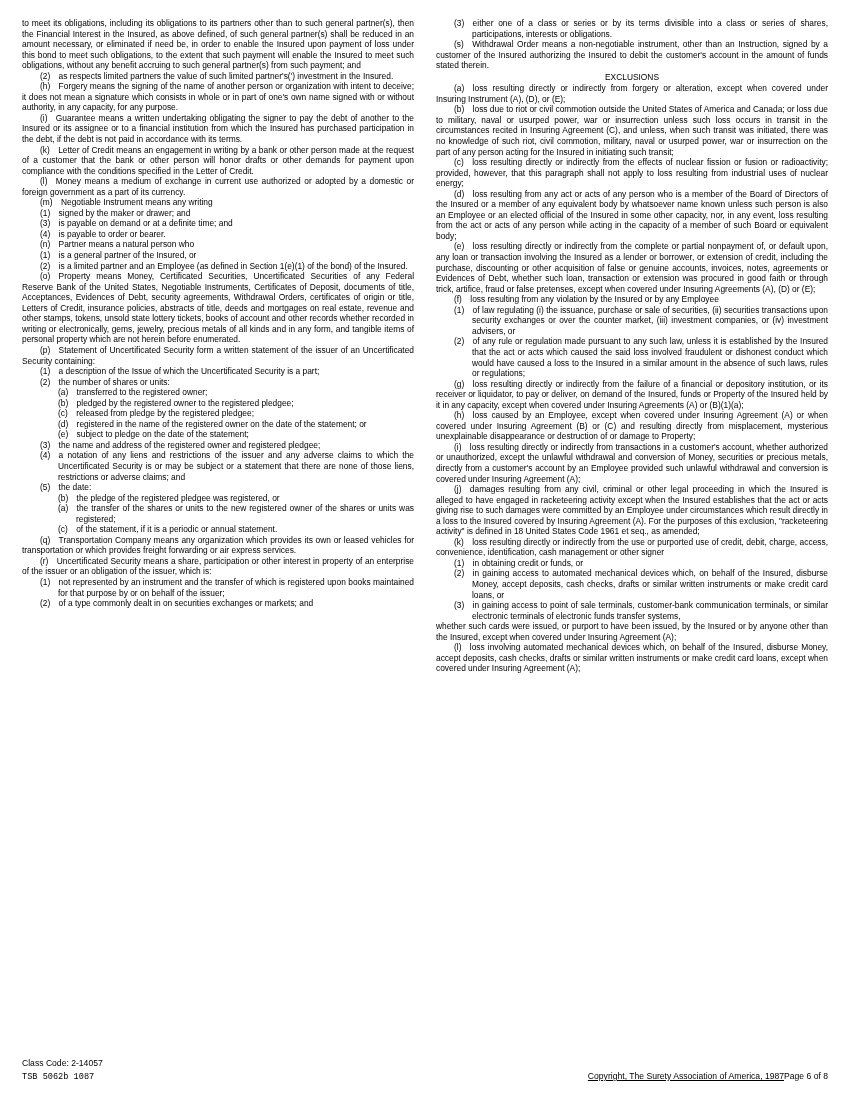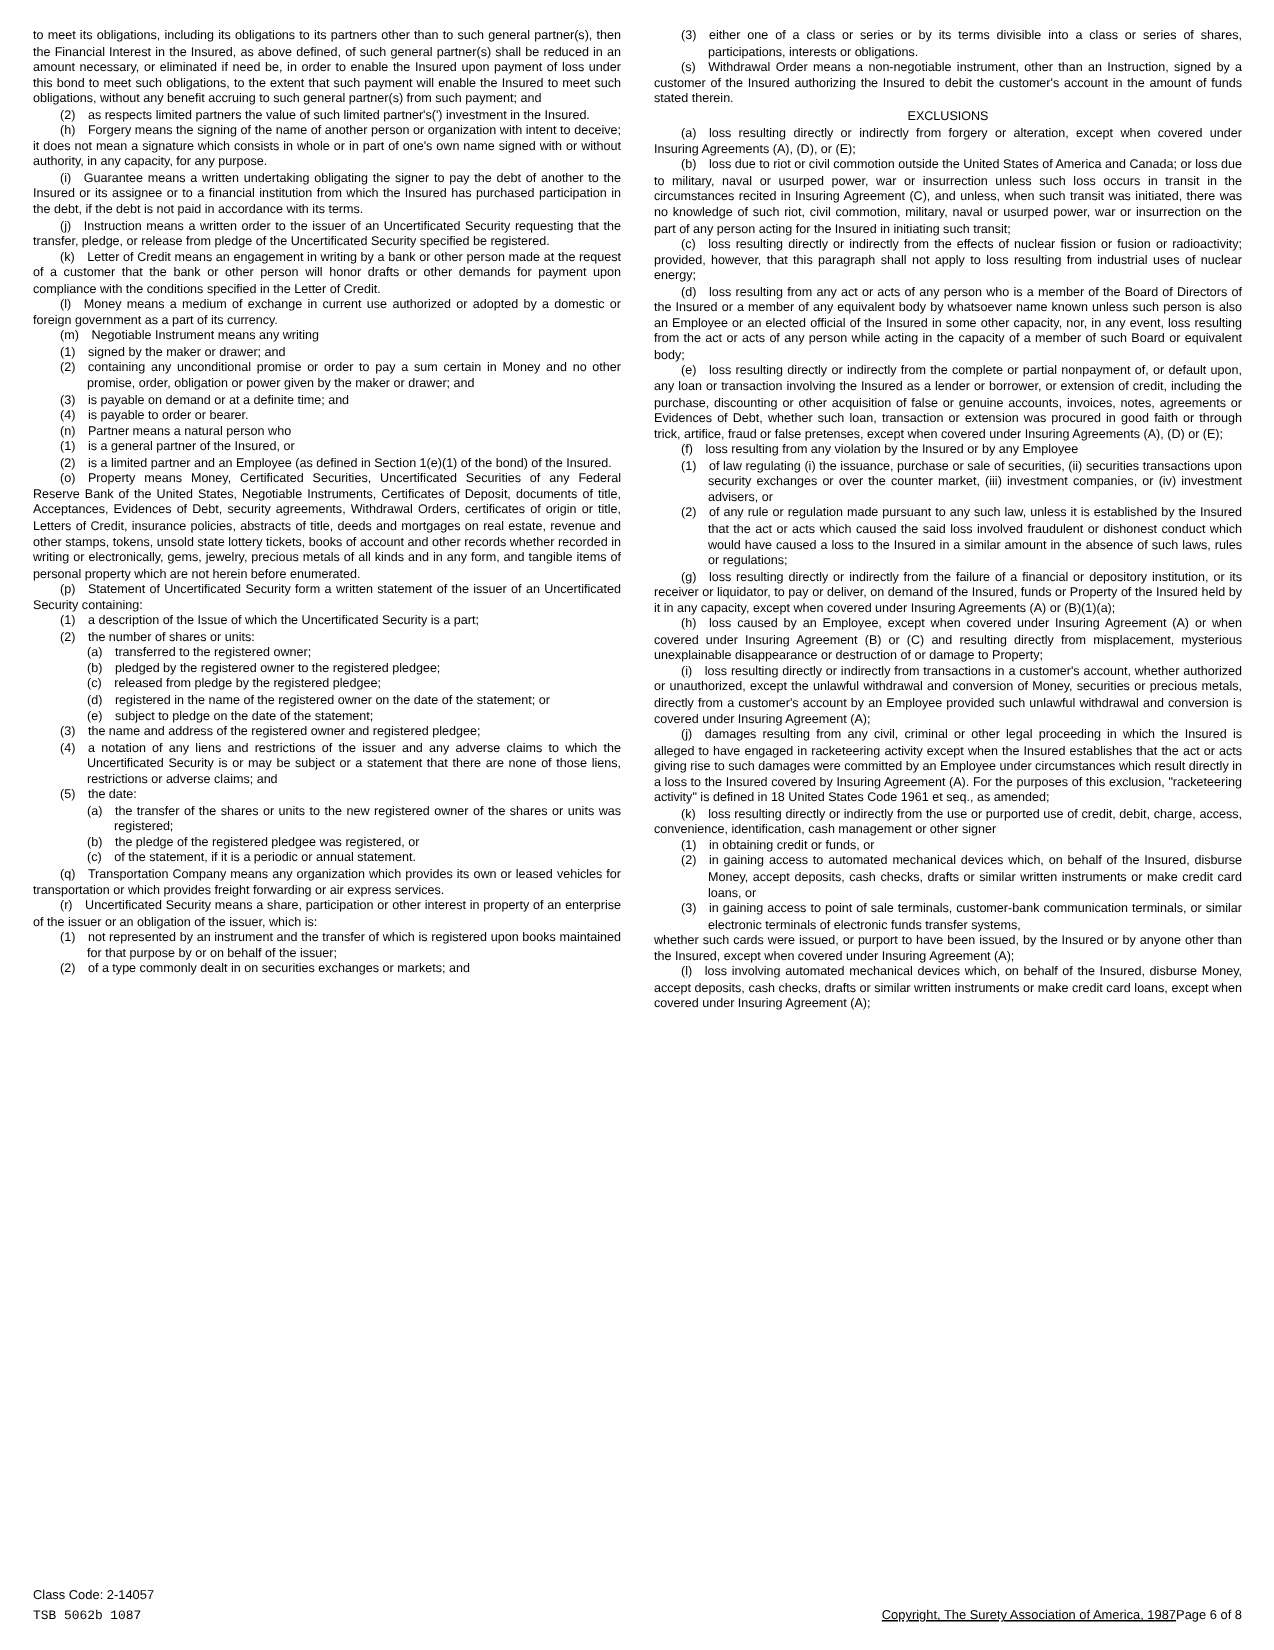--- a/index.html
+++ b/index.html
@@ -78,56 +78,54 @@
 <body>
 
 <div class="page">
 
   <div class="columns">
     <div class="col" id="left-col">
         <p class="lvl-a-cont">to meet its obligations, including its obligations to its partners other than to such general partner(s), then the Financial Interest in the Insured, as above defined, of such general partner(s) shall be reduced in an amount necessary, or eliminated if need be, in order to enable the Insured upon payment of loss under this bond to meet such obligations, to the extent that such payment will enable the Insured to meet such obligations, without any benefit accruing to such general partner(s) from such payment; and</p>
         <p class="lvl-1">(2) as respects limited partners the value of such limited partner's(') investment in the Insured.</p>
         <p class="lvl-a">(h) Forgery means the signing of the name of another person or organization with intent to deceive; it does not mean a signature which consists in whole or in part of one's own name signed with or without authority, in any capacity, for any purpose.</p>
         <p class="lvl-a">(i) Guarantee means a written undertaking obligating the signer to pay the debt of another to the Insured or its assignee or to a financial institution from which the Insured has purchased participation in the debt, if the debt is not paid in accordance with its terms.</p>
-        <p class="lvl-a">(j) Instruction means a written order to the issuer of an Uncertificated Security requesting that the transfer, pledge, or release from pledge of the Uncertificated Security specified be registered.</p>
         <p class="lvl-a">(k) Letter of Credit means an engagement in writing by a bank or other person made at the request of a customer that the bank or other person will honor drafts or other demands for payment upon compliance with the conditions specified in the Letter of Credit.</p>
         <p class="lvl-a">(l) Money means a medium of exchange in current use authorized or adopted by a domestic or foreign government as a part of its currency.</p>
         <p class="lvl-a">(m) Negotiable Instrument means any writing</p>
         <p class="lvl-1">(1) signed by the maker or drawer; and</p>
-        <p class="lvl-1">(2) containing any unconditional promise or order to pay a sum certain in Money and no other promise, order, obligation or power given by the maker or drawer; and</p>
         <p class="lvl-1">(3) is payable on demand or at a definite time; and</p>
         <p class="lvl-1">(4) is payable to order or bearer.</p>
         <p class="lvl-a">(n) Partner means a natural person who</p>
         <p class="lvl-1">(1) is a general partner of the Insured, or</p>
         <p class="lvl-1">(2) is a limited partner and an Employee (as defined in Section 1(e)(1) of the bond) of the Insured.</p>
         <p class="lvl-a">(o) Property means Money, Certificated Securities, Uncertificated Securities of any Federal Reserve Bank of the United States, Negotiable Instruments, Certificates of Deposit, documents of title, Acceptances, Evidences of Debt, security agreements, Withdrawal Orders, certificates of origin or title, Letters of Credit, insurance policies, abstracts of title, deeds and mortgages on real estate, revenue and other stamps, tokens, unsold state lottery tickets, books of account and other records whether recorded in writing or electronically, gems, jewelry, precious metals of all kinds and in any form, and tangible items of personal property which are not herein before enumerated.</p>
         <p class="lvl-a">(p) Statement of Uncertificated Security form a written statement of the issuer of an Uncertificated Security containing:</p>
         <p class="lvl-1">(1) a description of the Issue of which the Uncertificated Security is a part;</p>
         <p class="lvl-1">(2) the number of shares or units:</p>
         <p class="lvl-2">(a) transferred to the registered owner;</p>
         <p class="lvl-2">(b) pledged by the registered owner to the registered pledgee;</p>
         <p class="lvl-2">(c) released from pledge by the registered pledgee;</p>
         <p class="lvl-2">(d) registered in the name of the registered owner on the date of the statement; or</p>
         <p class="lvl-2">(e) subject to pledge on the date of the statement;</p>
         <p class="lvl-1">(3) the name and address of the registered owner and registered pledgee;</p>
         <p class="lvl-1">(4) a notation of any liens and restrictions of the issuer and any adverse claims to which the Uncertificated Security is or may be subject or a statement that there are none of those liens, restrictions or adverse claims; and</p>
         <p class="lvl-1">(5) the date:</p>
+        <p class="lvl-2">(b) the pledge of the registered pledgee was registered, or</p>
         <p class="lvl-2">(a) the transfer of the shares or units to the new registered owner of the shares or units was registered;</p>
-        <p class="lvl-2">(b) the pledge of the registered pledgee was registered, or</p>
         <p class="lvl-2">(c) of the statement, if it is a periodic or annual statement.</p>
         <p class="lvl-a">(q) Transportation Company means any organization which provides its own or leased vehicles for transportation or which provides freight forwarding or air express services.</p>
         <p class="lvl-a">(r) Uncertificated Security means a share, participation or other interest in property of an enterprise of the issuer or an obligation of the issuer, which is:</p>
         <p class="lvl-1">(1) not represented by an instrument and the transfer of which is registered upon books maintained for that purpose by or on behalf of the issuer;</p>
         <p class="lvl-1">(2) of a type commonly dealt in on securities exchanges or markets; and</p>
       </div>
     <div class="col" id="right-col">
         <p class="lvl-1">(3) either one of a class or series or by its terms divisible into a class or series of shares, participations, interests or obligations.</p>
         <p class="lvl-a">(s) Withdrawal Order means a non-negotiable instrument, other than an Instruction, signed by a customer of the Insured authorizing the Insured to debit the customer's account in the amount of funds stated therein.</p>
         <p class="center">EXCLUSIONS</p>
-        <p class="lvl-a">(a) loss resulting directly or indirectly from forgery or alteration, except when covered under Insuring Agreements (A), (D), or (E);</p>
+        <p class="lvl-a">(a) loss resulting directly or indirectly from forgery or alteration, except when covered under Insuring Instrument (A), (D), or (E);</p>
         <p class="lvl-a">(b) loss due to riot or civil commotion outside the United States of America and Canada; or loss due to military, naval or usurped power, war or insurrection unless such loss occurs in transit in the circumstances recited in Insuring Agreement (C), and unless, when such transit was initiated, there was no knowledge of such riot, civil commotion, military, naval or usurped power, war or insurrection on the part of any person acting for the Insured in initiating such transit;</p>
         <p class="lvl-a">(c) loss resulting directly or indirectly from the effects of nuclear fission or fusion or radioactivity; provided, however, that this paragraph shall not apply to loss resulting from industrial uses of nuclear energy;</p>
         <p class="lvl-a">(d) loss resulting from any act or acts of any person who is a member of the Board of Directors of the Insured or a member of any equivalent body by whatsoever name known unless such person is also an Employee or an elected official of the Insured in some other capacity, nor, in any event, loss resulting from the act or acts of any person while acting in the capacity of a member of such Board or equivalent body;</p>
         <p class="lvl-a">(e) loss resulting directly or indirectly from the complete or partial nonpayment of, or default upon, any loan or transaction involving the Insured as a lender or borrower, or extension of credit, including the purchase, discounting or other acquisition of false or genuine accounts, invoices, notes, agreements or Evidences of Debt, whether such loan, transaction or extension was procured in good faith or through trick, artifice, fraud or false pretenses, except when covered under Insuring Agreements (A), (D) or (E);</p>
         <p class="lvl-a">(f) loss resulting from any violation by the Insured or by any Employee</p>
         <p class="lvl-1">(1) of law regulating (i) the issuance, purchase or sale of securities, (ii) securities transactions upon security exchanges or over the counter market, (iii) investment companies, or (iv) investment advisers, or</p>
         <p class="lvl-1">(2) of any rule or regulation made pursuant to any such law, unless it is established by the Insured that the act or acts which caused the said loss involved fraudulent or dishonest conduct which would have caused a loss to the Insured in a similar amount in the absence of such laws, rules or regulations;</p>
         <p class="lvl-a">(g) loss resulting directly or indirectly from the failure of a financial or depository institution, or its receiver or liquidator, to pay or deliver, on demand of the Insured, funds or Property of the Insured held by it in any capacity, except when covered under Insuring Agreements (A) or (B)(1)(a);</p>
         <p class="lvl-a">(h) loss caused by an Employee, except when covered under Insuring Agreement (A) or when covered under Insuring Agreement (B) or (C) and resulting directly from misplacement, mysterious unexplainable disappearance or destruction of or damage to Property;</p>
         <p class="lvl-a">(i) loss resulting directly or indirectly from transactions in a customer's account, whether authorized or unauthorized, except the unlawful withdrawal and conversion of Money, securities or precious metals, directly from a customer's account by an Employee provided such unlawful withdrawal and conversion is covered under Insuring Agreement (A);</p>

